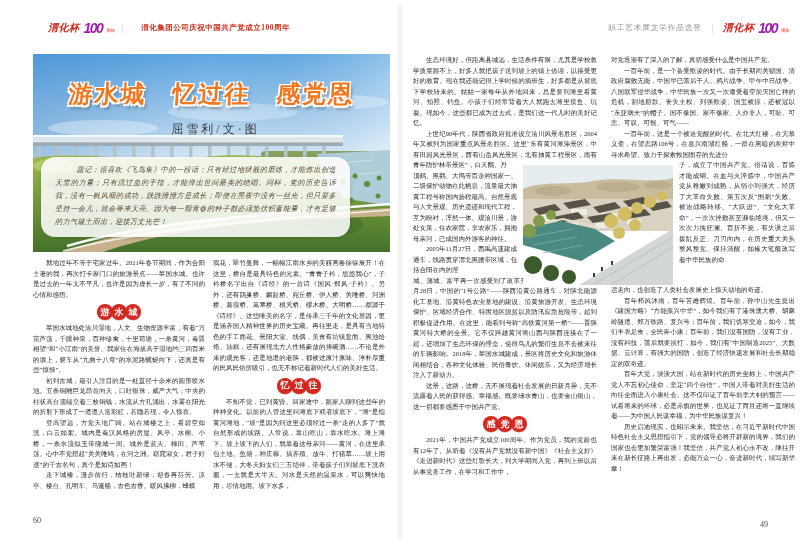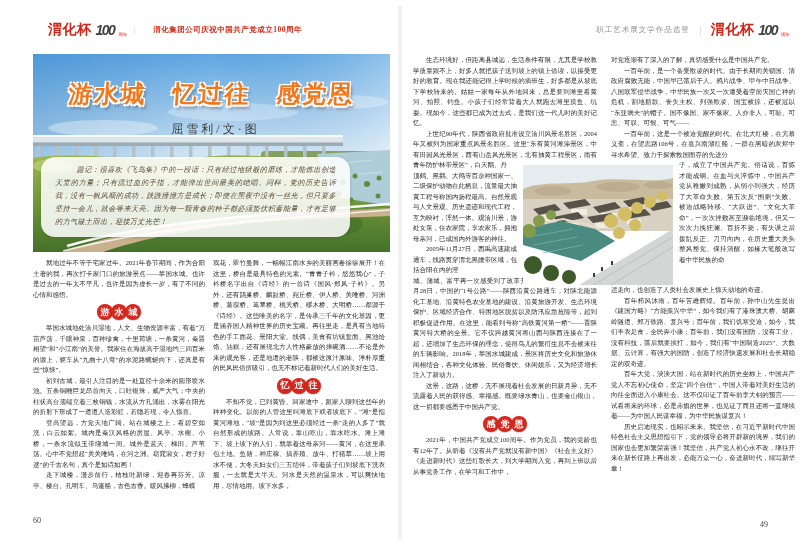--- a/index.html
+++ b/index.html
@@ -8,23 +8,23 @@
   .page{position:absolute;top:0;height:546px;width:400px;background:#fff;}
   .page-l{left:0;}
   .page-r{left:400px;}
   .gutter{position:absolute;left:397px;top:6px;width:6px;height:534px;z-index:5;
           background:linear-gradient(to right,rgba(0,0,0,0),rgba(0,0,0,0.07),rgba(0,0,0,0));}
 
   
   .hdr{position:absolute;top:21px;display:flex;align-items:center;gap:4px;white-space:nowrap;}
   .hdr-l{left:48px;}
   .hdr-r{right:10px;justify-content:center;}
-  .logo-script{font-weight:700;color:#cf2418;font-size:14px;letter-spacing:0.5px;}
+  .logo-script{font-style:italic;font-weight:700;color:#cf2418;font-size:10px;letter-spacing:0.5px;}
   .logo-100{font-family:"Liberation Sans","DejaVu Sans",sans-serif;font-style:italic;font-weight:900;
-            color:#404040;font-size:14px;letter-spacing:-1.5px;line-height:1;}
+            color:#a21caf;font-size:14px;letter-spacing:-1.5px;line-height:1;}
   .logo-sub{color:#e3220f;font-size:4.5px;line-height:1;align-self:flex-end;margin-bottom:2px;}
   .hdr-div{color:#c9c9c9;font-size:9px;margin:0 2px;}
   .hdr-title-red{color:#d02f1f;font-weight:700;font-size:7.5px;letter-spacing:0.5px;margin-left:12px;}
   .hdr-title-gray{color:#8f8f8f;font-size:7.5px;letter-spacing:1px;}
 
   
   .hero{position:absolute;left:33px;top:54px;width:357px;height:198px;overflow:hidden;}
   .hero svg{position:absolute;left:0;top:0;width:100%;height:100%;}
   .hero-title{position:absolute;left:0;top:24px;width:100%;margin:0;text-align:center;z-index:2;
       font-size:24px;font-weight:700;letter-spacing:2px;color:#f2761b;transform:skewX(-4deg);

